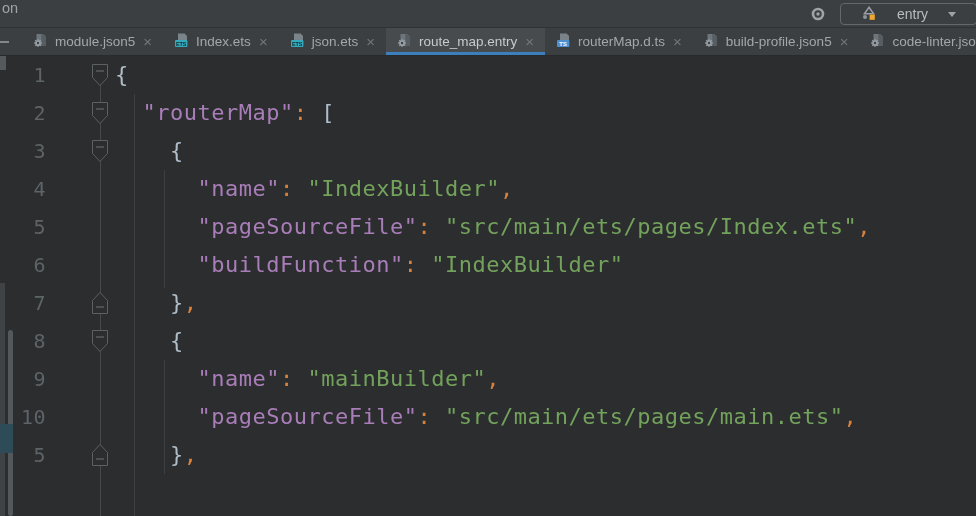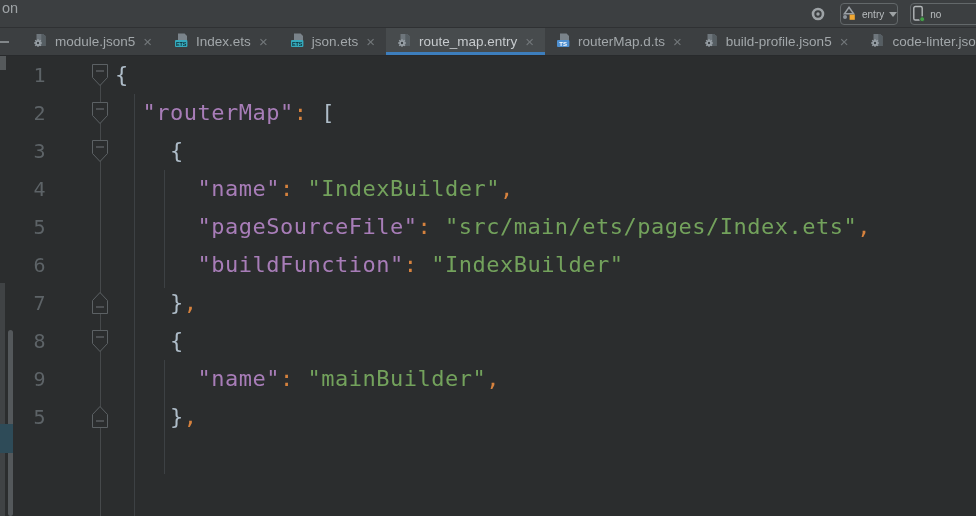--- a/index.html
+++ b/index.html
@@ -13,22 +13,22 @@
   html,body{background:#1e1f22;}
   .screen{position:relative;width:976px;height:516px;overflow:hidden;
     background:var(--editor_bg);font-family:"Liberation Sans",sans-serif;}
   
   .topbar{position:relative;height:28px;background:var(--topbar_bg);
     border-bottom:1px solid #2F3133;display:flex;align-items:flex-start;}
   .topbar-left-text{color:#9EA3A6;font-size:14.5px;margin-left:2px;}
   .topbar-right{position:absolute;left:808px;top:0;height:28px;display:flex;align-items:center;}
   .icon-btn{display:flex;align-items:center;justify-content:center;width:20px;height:20px;cursor:pointer;}
   .tool-btn{display:flex;align-items:center;height:22px;border:1px solid #63686A;
-    border-radius:4px;background:transparent;color:#B9BDBF;font-size:10px;
-    padding:0 0;gap:5px;margin-left:12px;cursor:pointer;font-family:"Liberation Sans",sans-serif;}
+    border-radius:4px;background:transparent;color:#B9BDBF;font-size:14px;
+    padding:0 20px;gap:20px;margin-left:12px;cursor:pointer;font-family:"Liberation Sans",sans-serif;}
   .caret-down{width:0;height:0;border-left:4.5px solid transparent;
     border-right:4.5px solid transparent;border-top:5px solid #9EA3A5;}
   .device-btn{min-width:130px;}
   
   .tabbar{height:28px;background:var(--topbar_bg);display:flex;align-items:stretch;
     border-bottom:1px solid #282A2C;white-space:nowrap;}
   .tab-overflow-dash{align-self:center;width:9px;height:2px;background:#82878A;
     margin-right:13px;flex:none;}
   .tab{display:flex;align-items:center;gap:6px;padding:0 11px;position:relative;
     color:var(--tab_text);font-size:13.5px;cursor:pointer;flex:none;}
@@ -212,20 +212,21 @@
         <div class="row"><span class="lnum">6</span><span class="codeline"><span class="c-plain">      </span><span class="c-key">"buildFunction"</span><span class="c-punct">:</span><span class="c-plain"> </span><span class="c-str">"IndexBuilder"</span></span></div>
         <div class="row"><span class="lnum">7</span><span class="fold"><svg width="18" height="24" viewBox="0 0 18 24">
               <path d="M1.5 22.5 H16.5 V9.5 L9 1.5 L1.5 9.5 Z" fill="#2B2D2E" stroke="#5C6164"></path>
               <line x1="5" y1="16" x2="13" y2="16" stroke="#5C6164" stroke-width="1.4"></line>
             </svg></span><span class="codeline"><span class="c-plain">    </span><span class="c-brace">}</span><span class="c-punct">,</span></span></div>
         <div class="row"><span class="lnum">8</span><span class="fold"><svg width="18" height="24" viewBox="0 0 18 24">
               <path d="M1.5 1.5 H16.5 V14.5 L9 22.5 L1.5 14.5 Z" fill="#2B2D2E" stroke="#5C6164"></path>
               <line x1="5" y1="8" x2="13" y2="8" stroke="#5C6164" stroke-width="1.4"></line>
             </svg></span><span class="codeline"><span class="c-plain">    </span><span class="c-brace">{</span></span></div>
         <div class="row"><span class="lnum">9</span><span class="codeline"><span class="c-plain">      </span><span class="c-key">"name"</span><span class="c-punct">:</span><span class="c-plain"> </span><span class="c-str">"mainBuilder"</span><span class="c-punct">,</span></span></div>
+        <div class="row"><span class="lnum">10</span><span class="codeline"><span class="c-plain">      </span><span class="c-key">"pageSourceFile"</span><span class="c-punct">:</span><span class="c-plain"> </span><span class="c-str">"src/main/ets/pages/main.ets"</span><span class="c-punct">,</span></span></div>
         <div class="row"><span class="lnum">5</span><span class="fold"><svg width="18" height="24" viewBox="0 0 18 24">
               <path d="M1.5 22.5 H16.5 V9.5 L9 1.5 L1.5 9.5 Z" fill="#2B2D2E" stroke="#5C6164"></path>
               <line x1="5" y1="16" x2="13" y2="16" stroke="#5C6164" stroke-width="1.4"></line>
             </svg></span><span class="codeline"><span class="c-plain">    </span><span class="c-brace">}</span><span class="c-punct">,</span></span></div>
       </div>
     <div class="edge-frag-top"></div>
     <div class="edge-strip"></div>
     <div class="left-scroll-thumb"></div>
     <div class="teal-marker"></div>
   </div>

